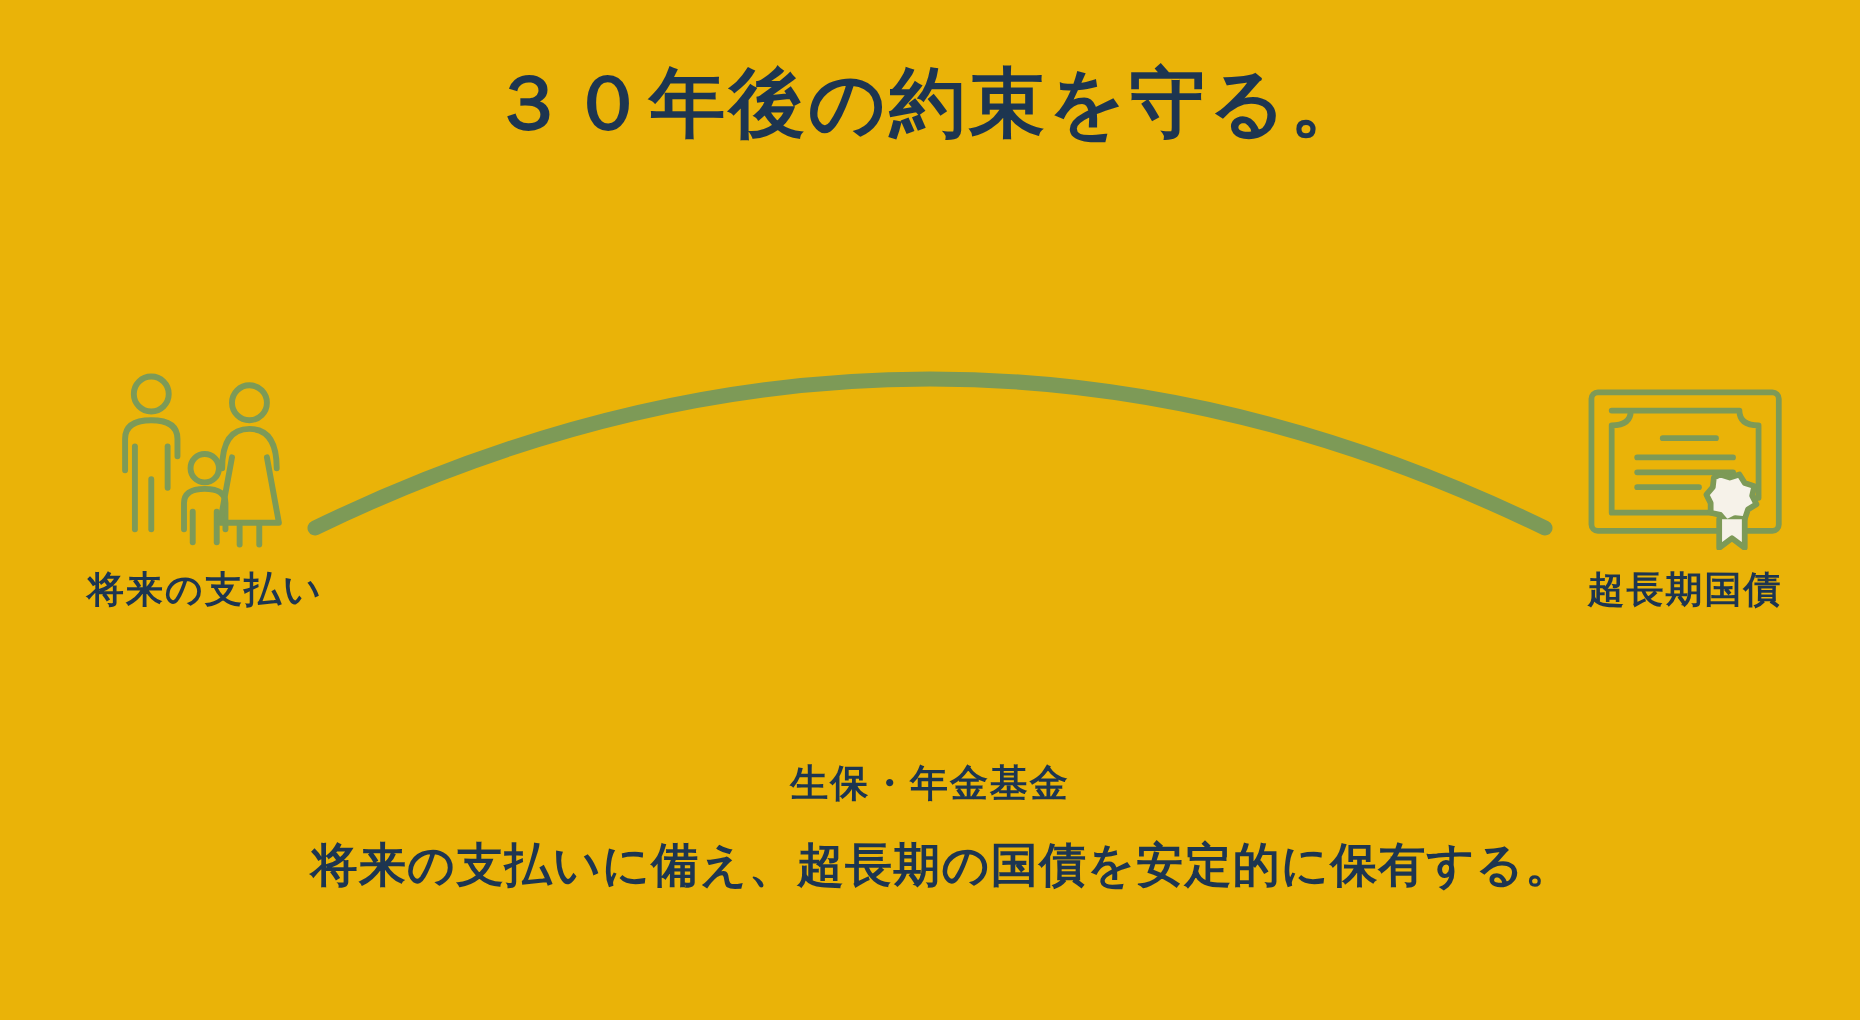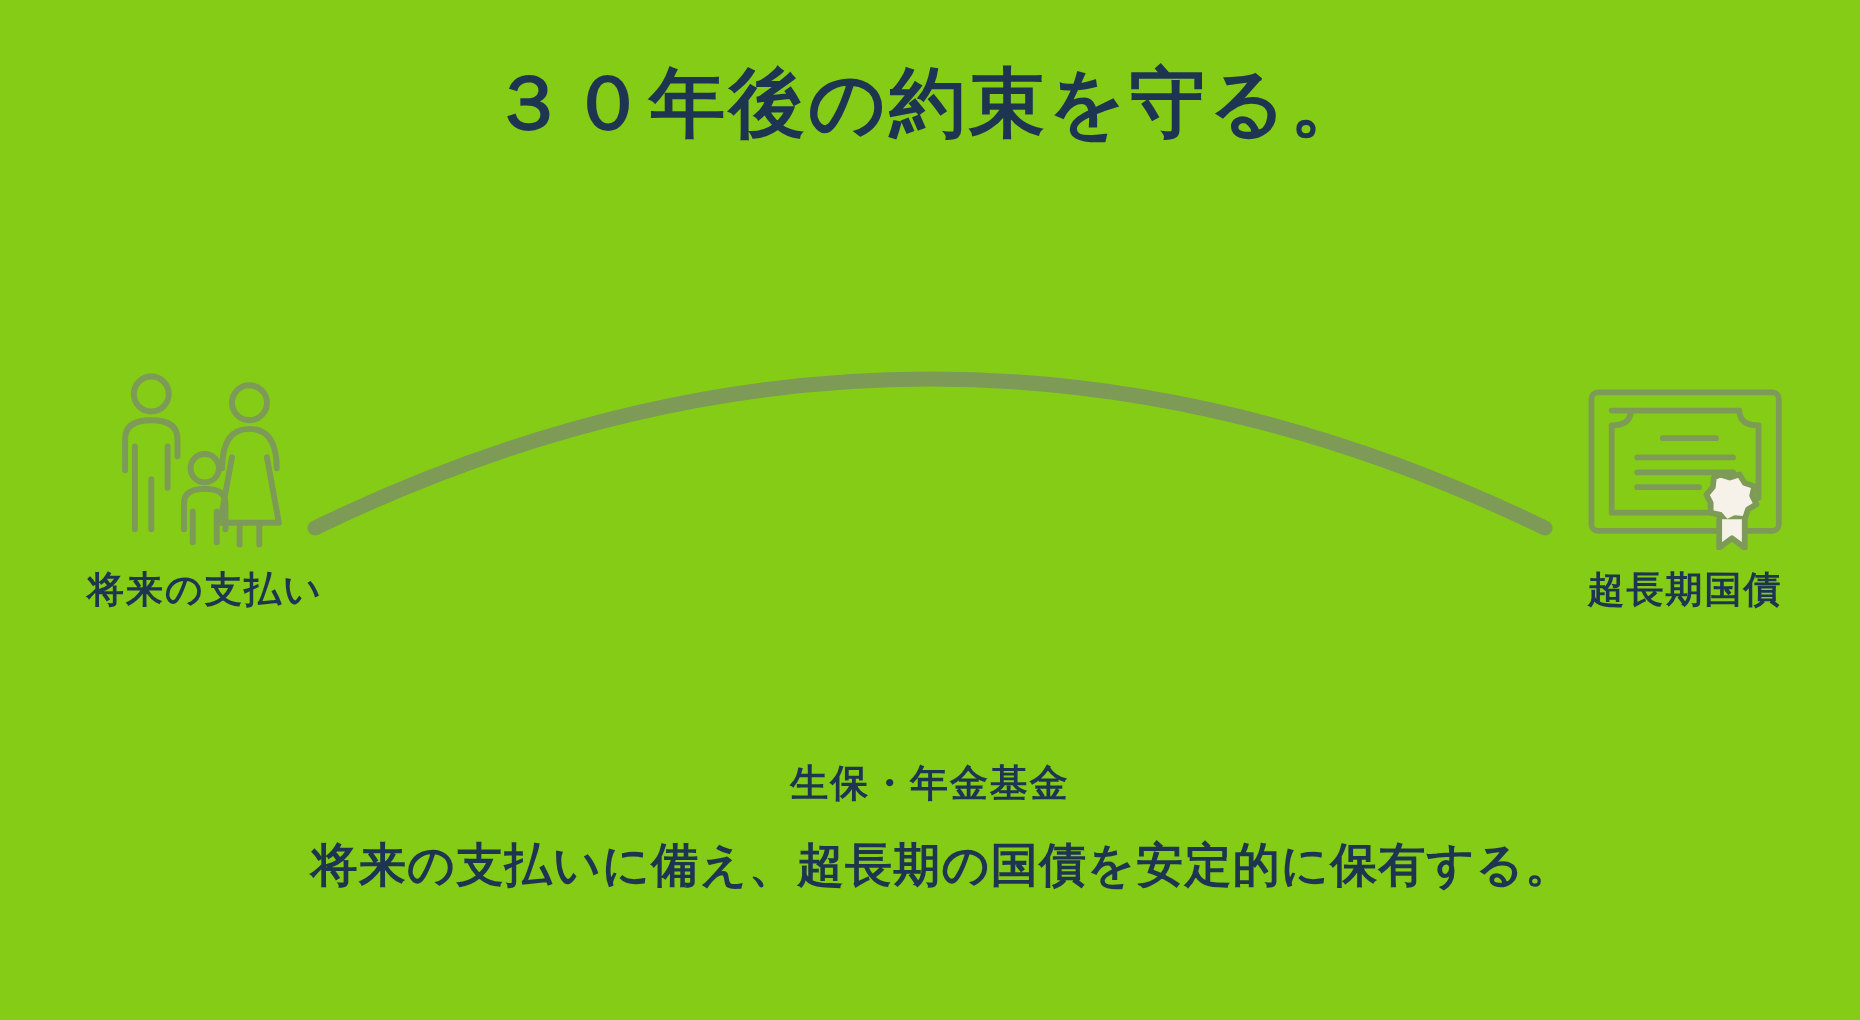--- a/index.html
+++ b/index.html
@@ -13,21 +13,21 @@
     background: #f6f2e9;
     font-family: "Liberation Sans", "DejaVu Sans", sans-serif;
     overflow: hidden;
     position: relative;
     -webkit-font-smoothing: antialiased;
   }
 
   .slide {
     position: absolute;
     inset: 0;
-    background: #84cc16;
+    background: #eab308;
   }
 
   
   .title {
     position: absolute;
     top: 62px;
     left: 0;
     width: 1860px;
     text-align: center;
     font-family: "Liberation Serif", "DejaVu Serif", serif;

